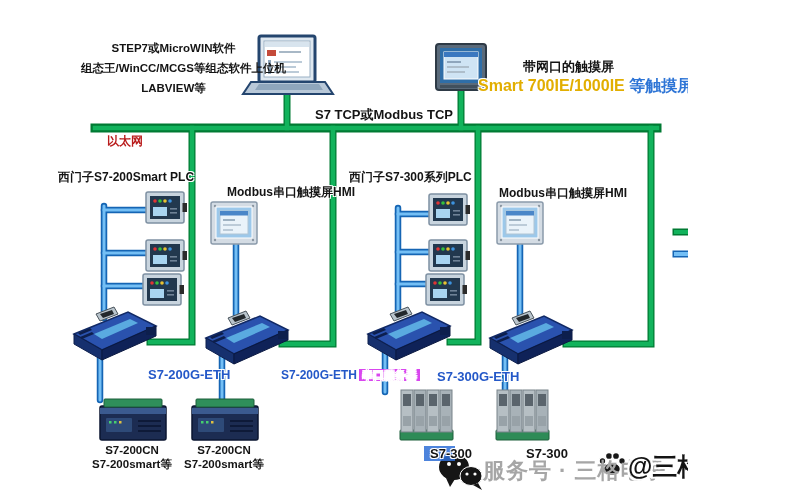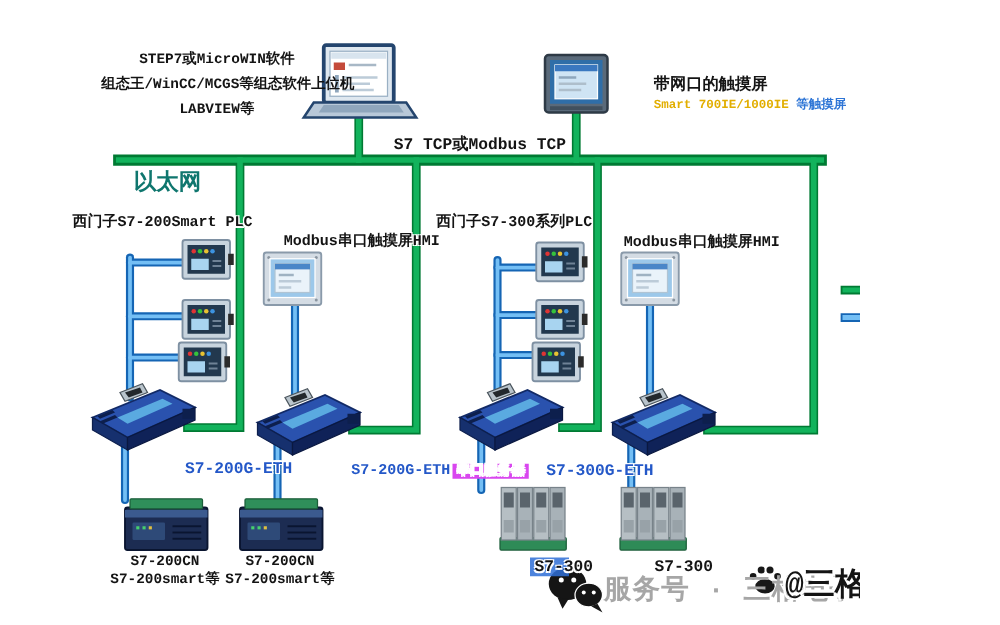--- a/index.html
+++ b/index.html
@@ -1,28 +1,28 @@
 <!DOCTYPE html>
 <html><head>
 <meta charset="utf-8">
 <style>
   html,body{margin:0;padding:0;background:#fff;}
   #stage{position:relative;width:688px;height:500px;background:#ffffff;overflow:hidden;
-         font-family:Liberation Mono, monospace;}
+         font-family:Liberation Sans, sans-serif;}
   svg{position:absolute;left:0;top:0;}
   .lbl{position:absolute;font-weight:bold;white-space:nowrap;color:#141414;}
   .halo{text-shadow:-1px -1px 0 #fff,1px -1px 0 #fff,-1px 1px 0 #fff,1px 1px 0 #fff;}
   .center{text-align:center;}
   .softblock{left:81px;top:38px;width:185px;font-size:11.5px;line-height:20px;}
   .hmi-l1{left:523px;top:58px;font-size:13px;}
-  .hmi-l2{left:523px;top:76px;font-size:10px;}
+  .hmi-l2{left:478px;top:76px;font-size:16px;}
   .model-yellow{color:#e2ae00;}
   .model-blue{color:#2e75d6;}
   .proto{left:315px;top:106px;font-size:13px;}
-  .ethname{left:107px;top:133px;font-size:18px;color:#0f766e;}
+  .ethname{left:107px;top:133px;font-size:12px;color:#b91c1c;}
   .grp{font-size:12px;}
   .gw{color:#2458c8;font-size:13px;margin-left:41px;}
   .gwchip{background:#d946ef;color:#ffffff;font-size:11px;padding:0 3px;margin-left:2px;}
   .dev{font-size:11.5px;line-height:14px;}
   .plc300{font-size:13px;margin-left:24px;}
   .hl-partial{background:linear-gradient(90deg,rgba(46,110,214,0.85) 0 58%,rgba(46,110,214,0) 58%);}
   .legtxt{font-size:13px;color:#9e3030;}
   .wm-gray{left:483px;top:456px;font-size:22px;color:#a6a6a6;letter-spacing:1px;font-weight:bold;}
   .wm-black{left:628px;top:450px;font-size:25px;color:#141414;font-weight:bold;
             text-shadow:-2px -2px 0 #fff,2px -2px 0 #fff,-2px 2px 0 #fff,2px 2px 0 #fff;}

